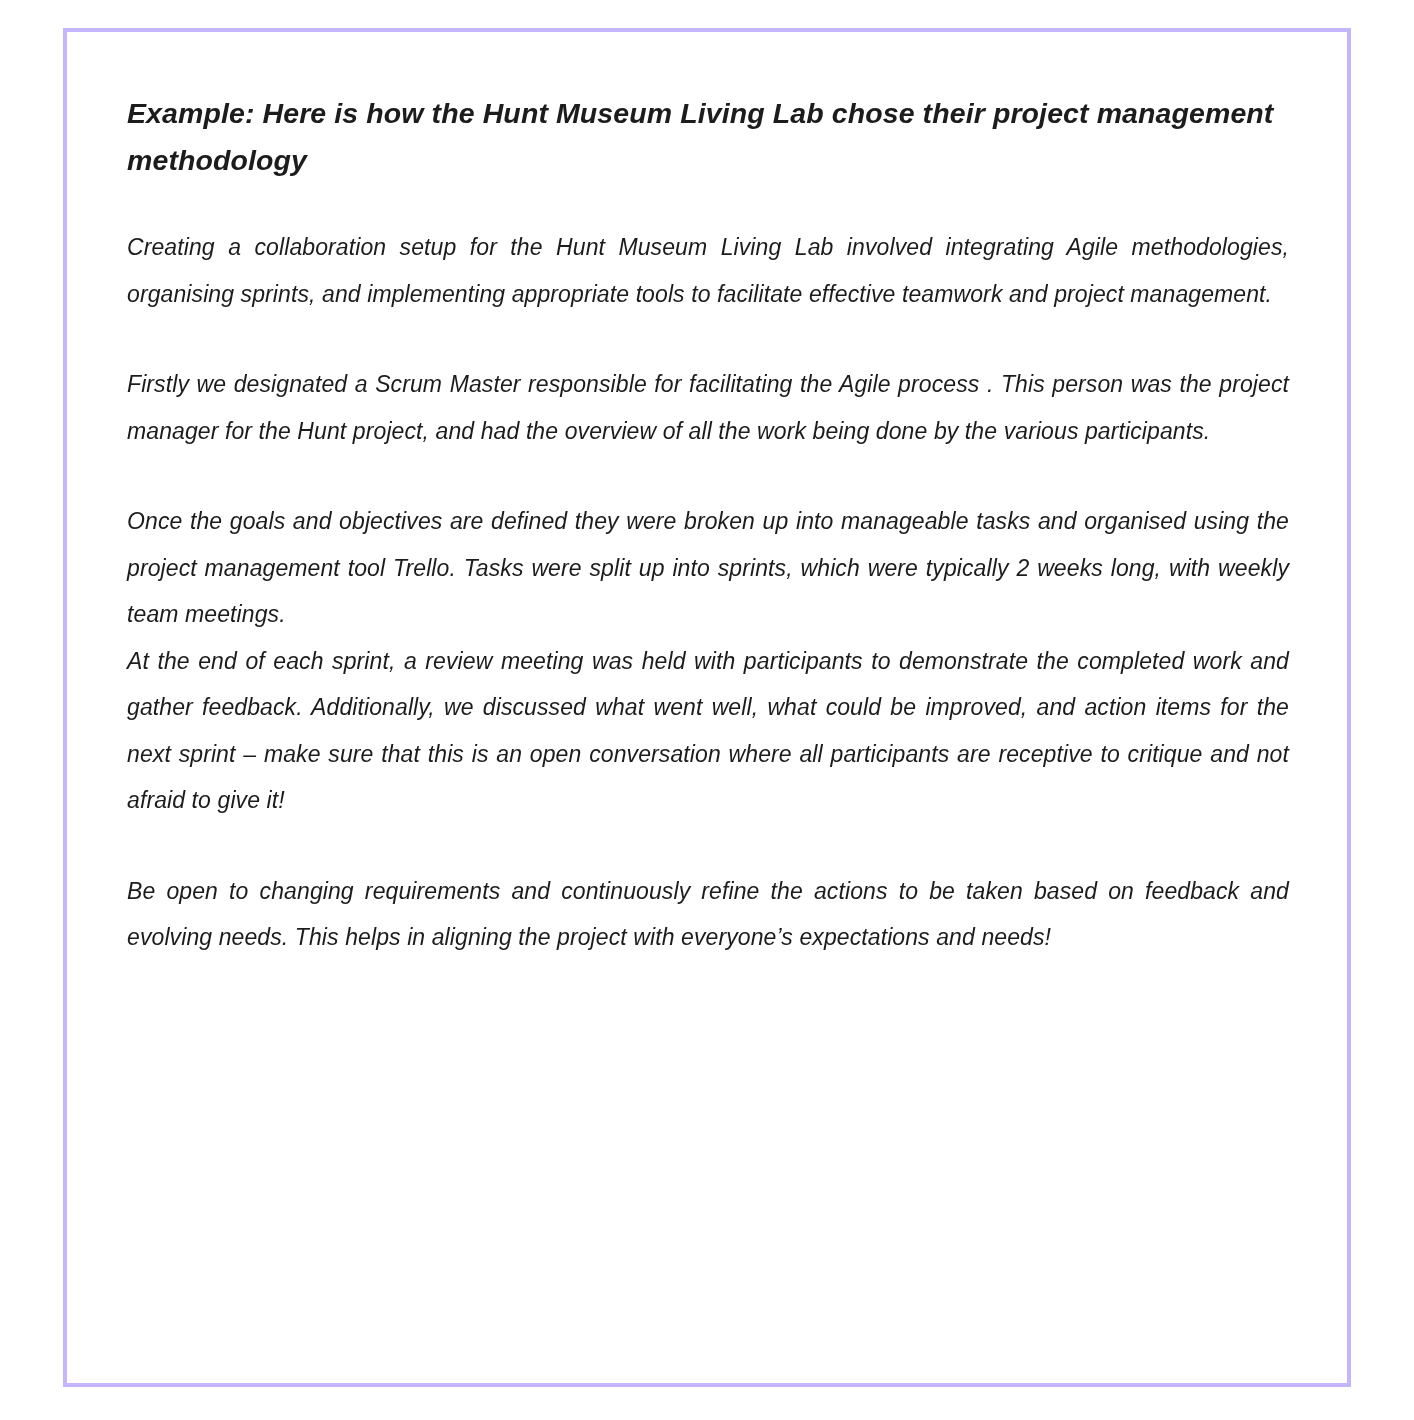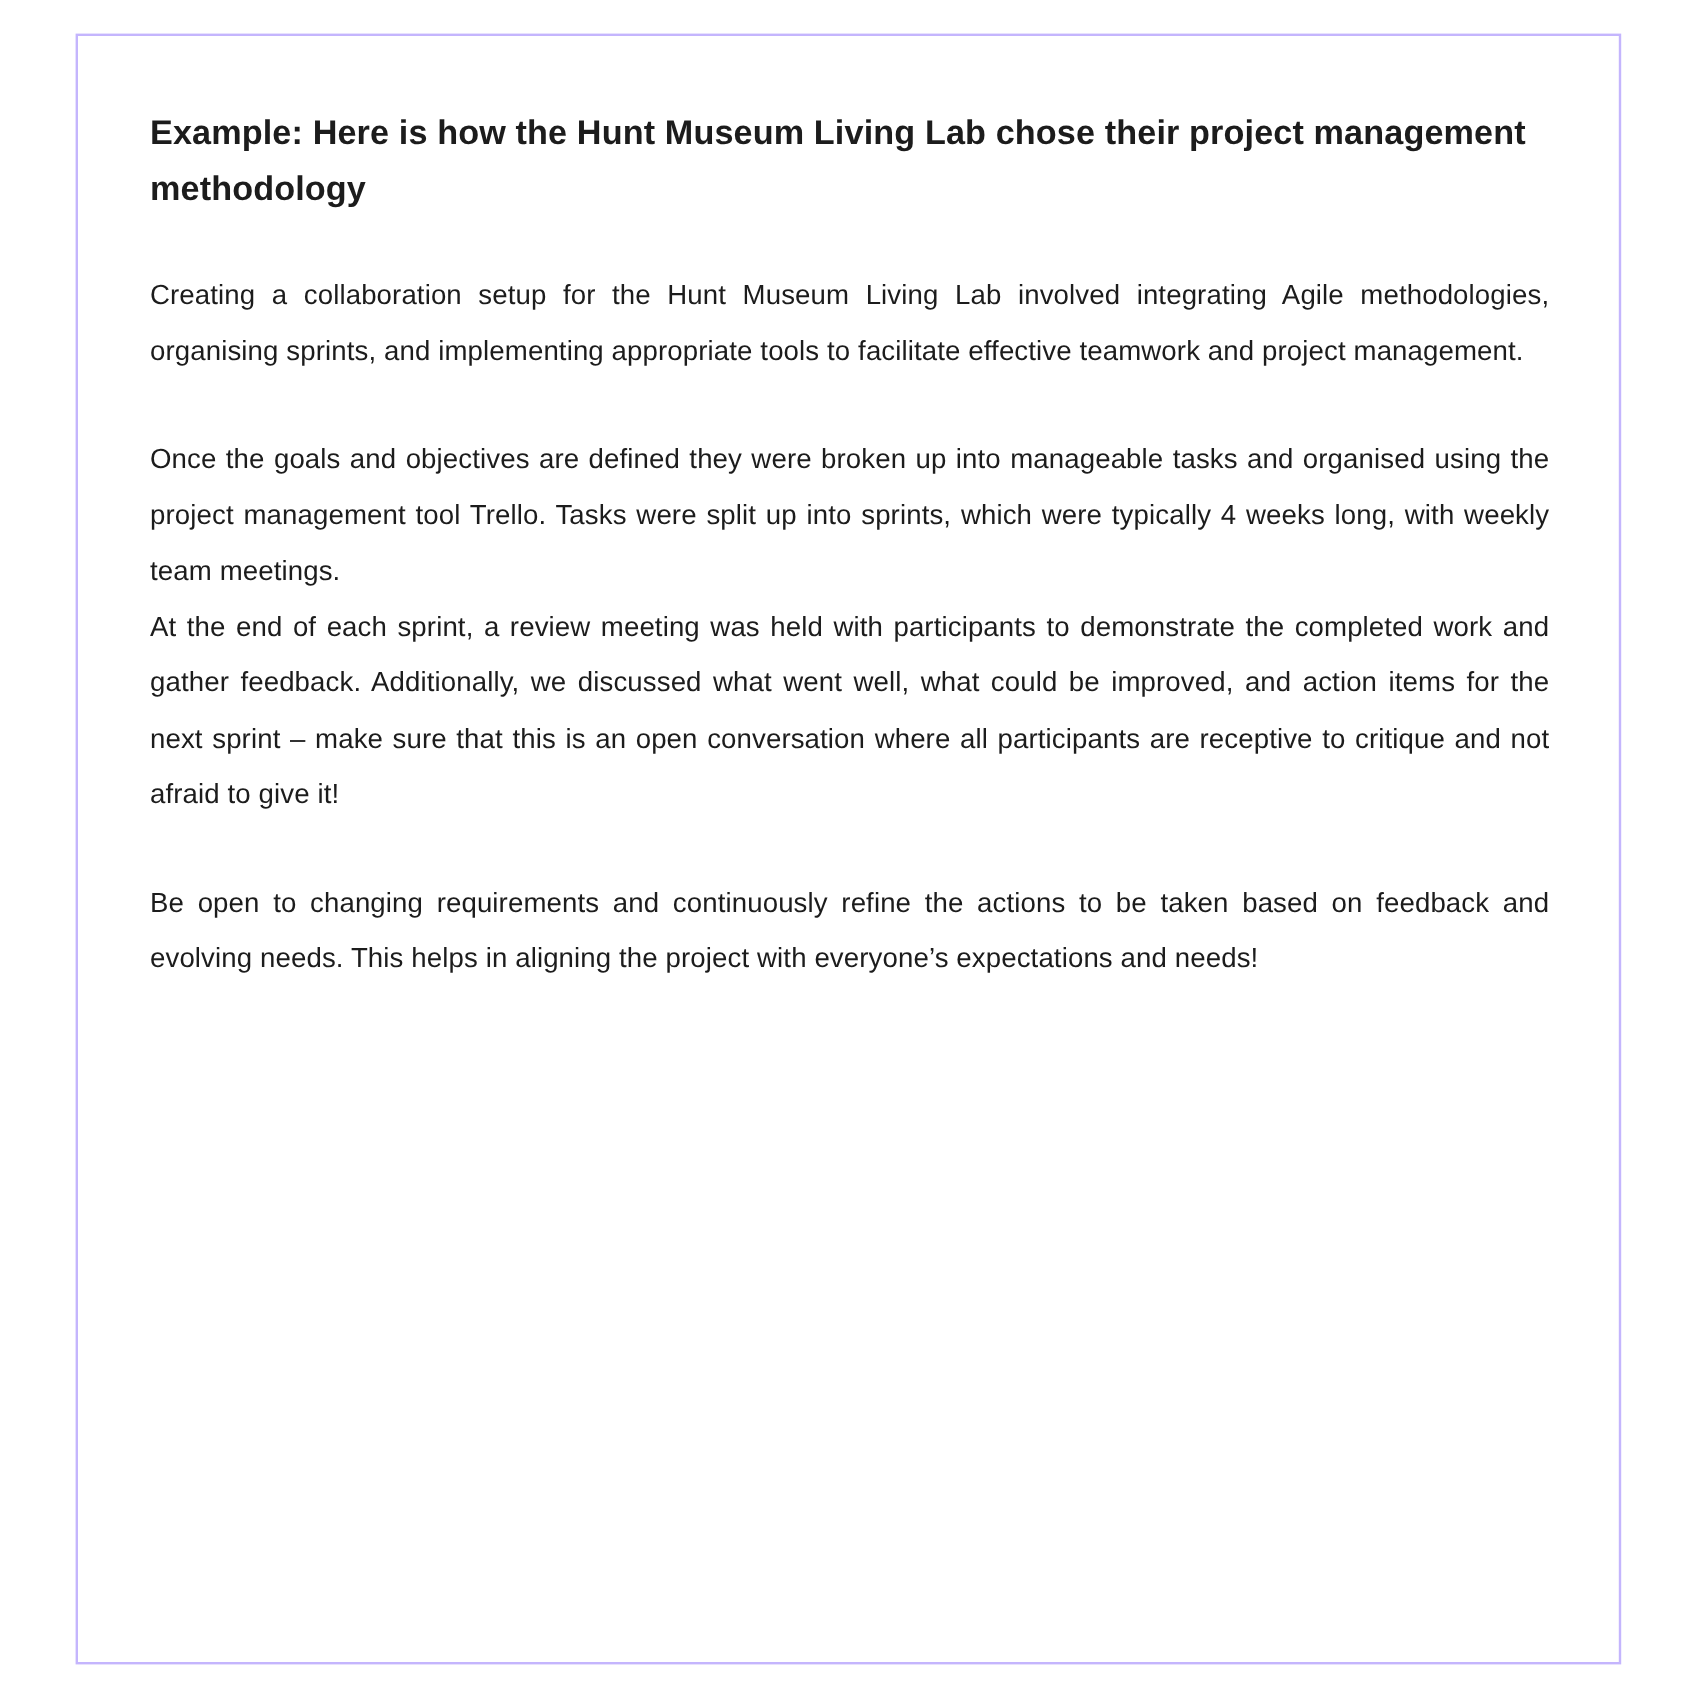--- a/index.html
+++ b/index.html
@@ -14,23 +14,24 @@
     position: relative;
     overflow: hidden;
   }
   .doc-frame {
     position: absolute;
     left: 63px;
     top: 28px;
     width: 1288px;
     height: 1359px;
     box-sizing: border-box;
-    border: 2px solid #c4b5fd;
+    border: 4px solid #c4b5fd;
     background: #ffffff;
     padding: 58px 58px 0 60px;
+    font-style: italic;
   }
   .doc-heading {
     margin: 0 0 40px 0;
     font-size: 28.5px;
     font-weight: 700;
     line-height: 47px;
     color: #1c1c1c;
     letter-spacing: 0.1px;
     text-align: left;
   }
@@ -49,19 +50,20 @@
 </style>
 </head>
 <body>
 
 <div class="doc-frame">
   <h1 class="doc-heading">Example: Here is how the Hunt Museum Living Lab chose their project management methodology</h1>
 
   <p class="doc-para">Creating a collaboration setup for the Hunt Museum Living Lab involved integrating Agile methodologies, organising sprints, and implementing appropriate tools to facilitate effective teamwork and project management.</p>
 
 
+  <p class="doc-para">Firstly we designated a Scrum Master responsible for facilitating the Agile process . This person was the project manager for the Hunt project, and had the overview of all the work being done by the various participants.</p>
 
-  <p class="doc-para no-gap">Once the goals and objectives are defined they were broken up into manageable tasks and organised using the project management tool Trello. Tasks were split up into sprints, which were typically 4 weeks long, with weekly team meetings.</p>
+  <p class="doc-para no-gap">Once the goals and objectives are defined they were broken up into manageable tasks and organised using the project management tool Trello. Tasks were split up into sprints, which were typically 2 weeks long, with weekly team meetings.</p>
 
   <p class="doc-para">At the end of each sprint, a review meeting was held with participants to demonstrate the completed work and gather feedback. Additionally, we discussed what went well, what could be improved, and action items for the next sprint – make sure that this is an open conversation where all participants are receptive to critique and not afraid to give it!</p>
 
   <p class="doc-para">Be open to changing requirements and continuously refine the actions to be taken based on feedback and evolving needs. This helps in aligning the project with everyone’s expectations and needs!</p>
 </div>
 
 </body></html>

